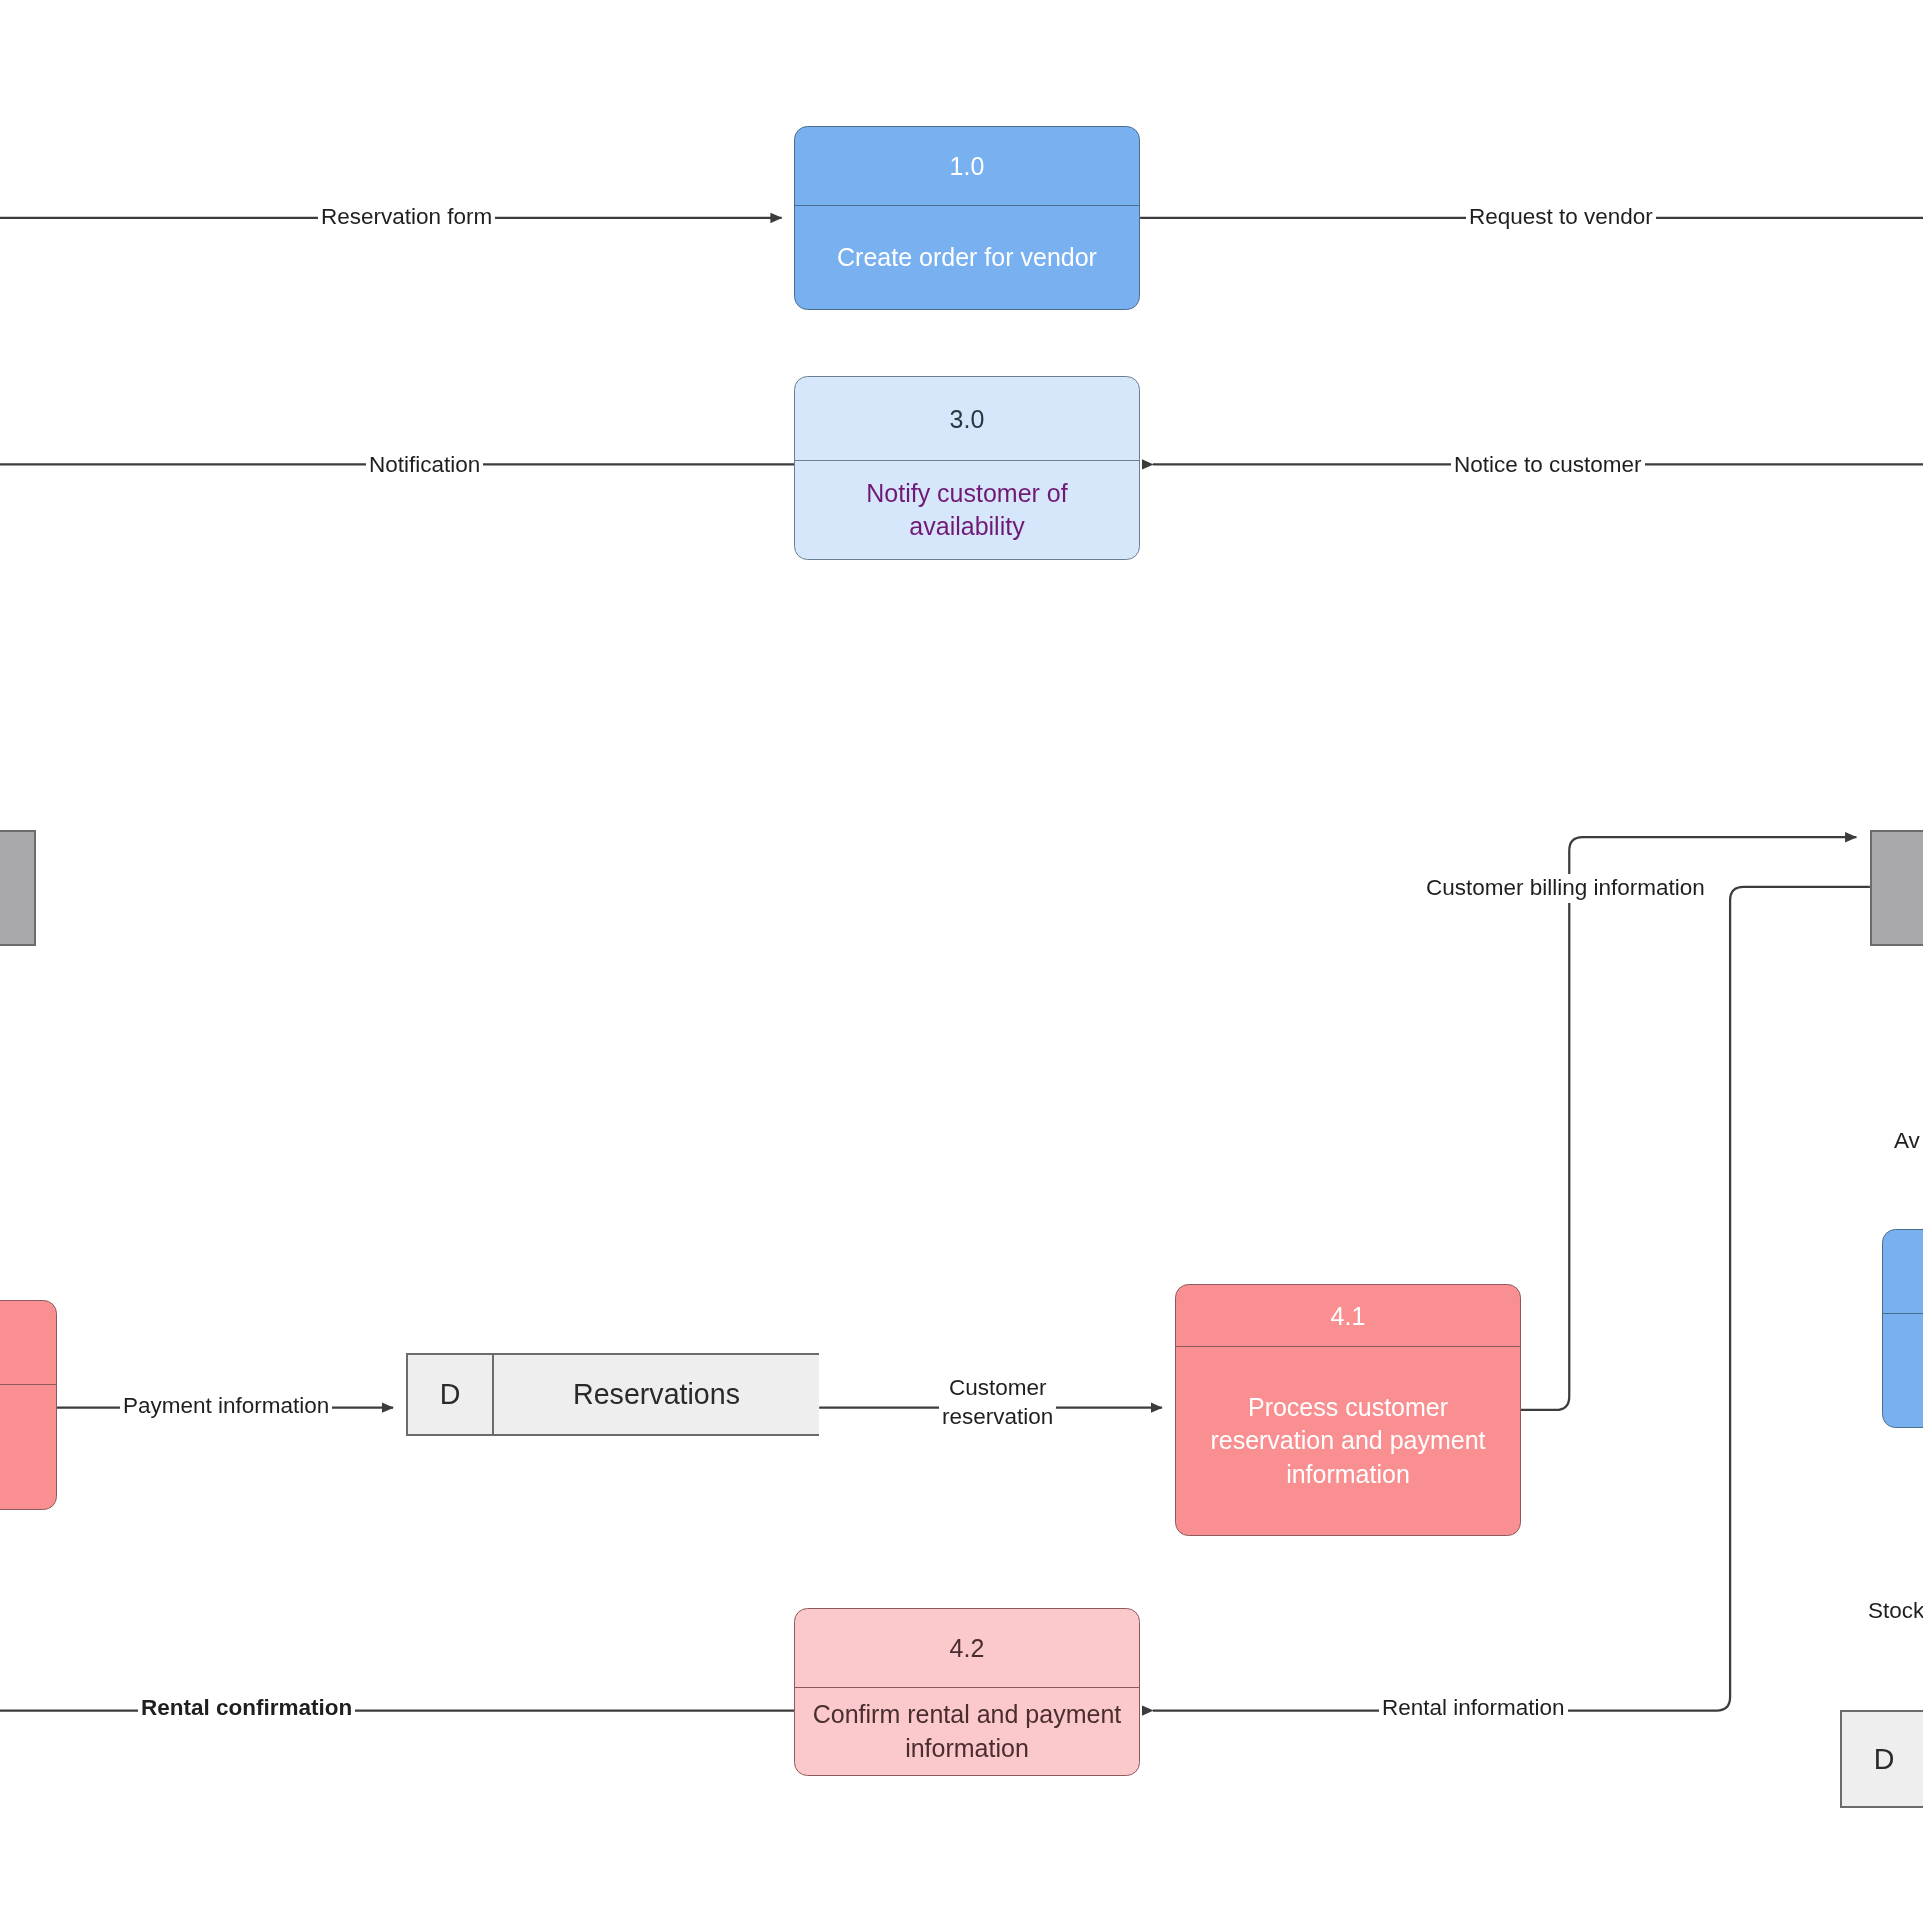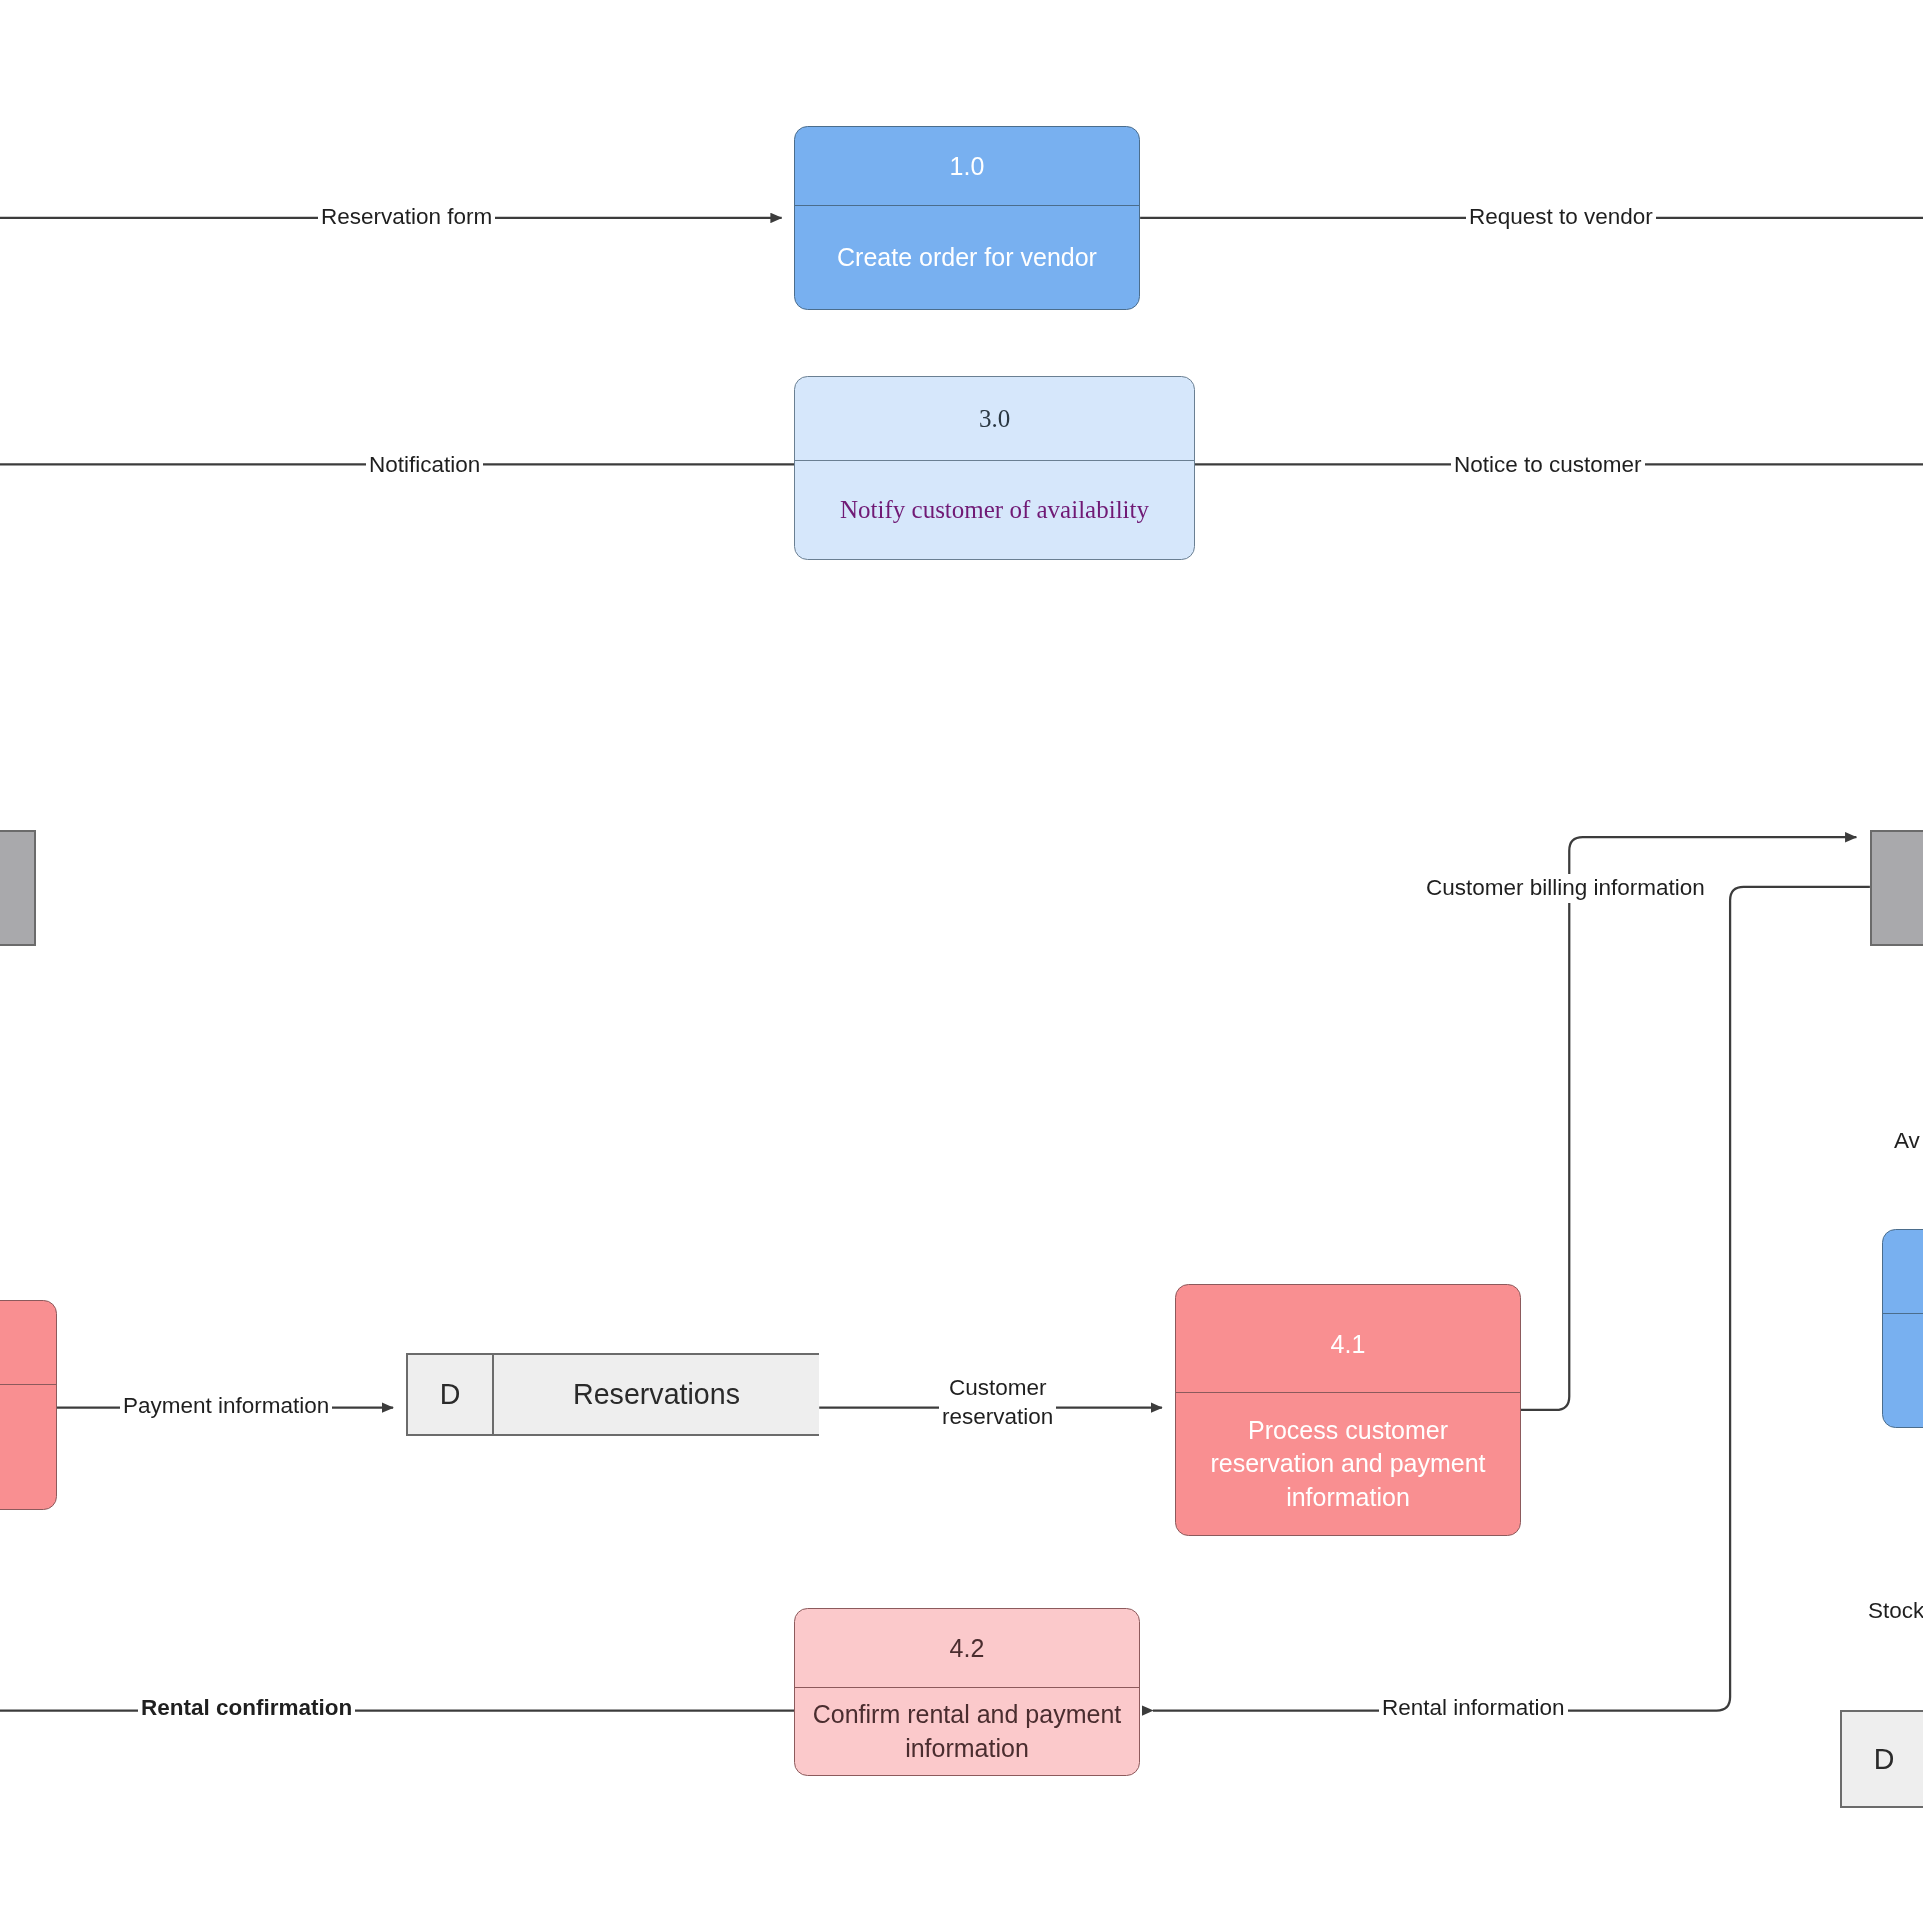--- a/index.html
+++ b/index.html
@@ -159,27 +159,27 @@
   </svg>
 
   <div class="entity" style="left:-60px; top:830px; width:96px; height:116px;"></div>
   <div class="entity" style="left:1870px; top:830px; width:120px; height:116px;"></div>
 
   <div class="process p-blue-strong" style="left:794px; top:126px; width:346px; height:184px;">
     <div class="pnum" style="height:79px;">1.0</div>
     <div class="pname">Create order for vendor</div>
   </div>
 
-  <div class="process p-blue-light" style="left:794px; top:376px; width:401px; height:184px;font-family:Liberation Serif, serif;">
+  <div class="process p-blue-light" style="left:794px; top:376px; width:346px; height:184px;">
     <div class="pnum" style="height:84px;">3.0</div>
     <div class="pname">Notify customer of availability</div>
   </div>
 
   <div class="process p-red-strong" style="left:1175px; top:1284px; width:346px; height:252px;">
-    <div class="pnum" style="height:98px;margin-top:10px;">4.1</div>
+    <div class="pnum" style="height:62px;">4.1</div>
     <div class="pname">Process customer reservation and payment information</div>
   </div>
 
   <div class="process p-red-light" style="left:794px; top:1608px; width:346px; height:168px;">
     <div class="pnum" style="height:79px;">4.2</div>
     <div class="pname">Confirm rental and payment information</div>
   </div>
 
   <div class="process p-red-strong" style="left:-56px; top:1300px; width:113px; height:210px;">
     <div class="pnum" style="height:84px;"></div>

